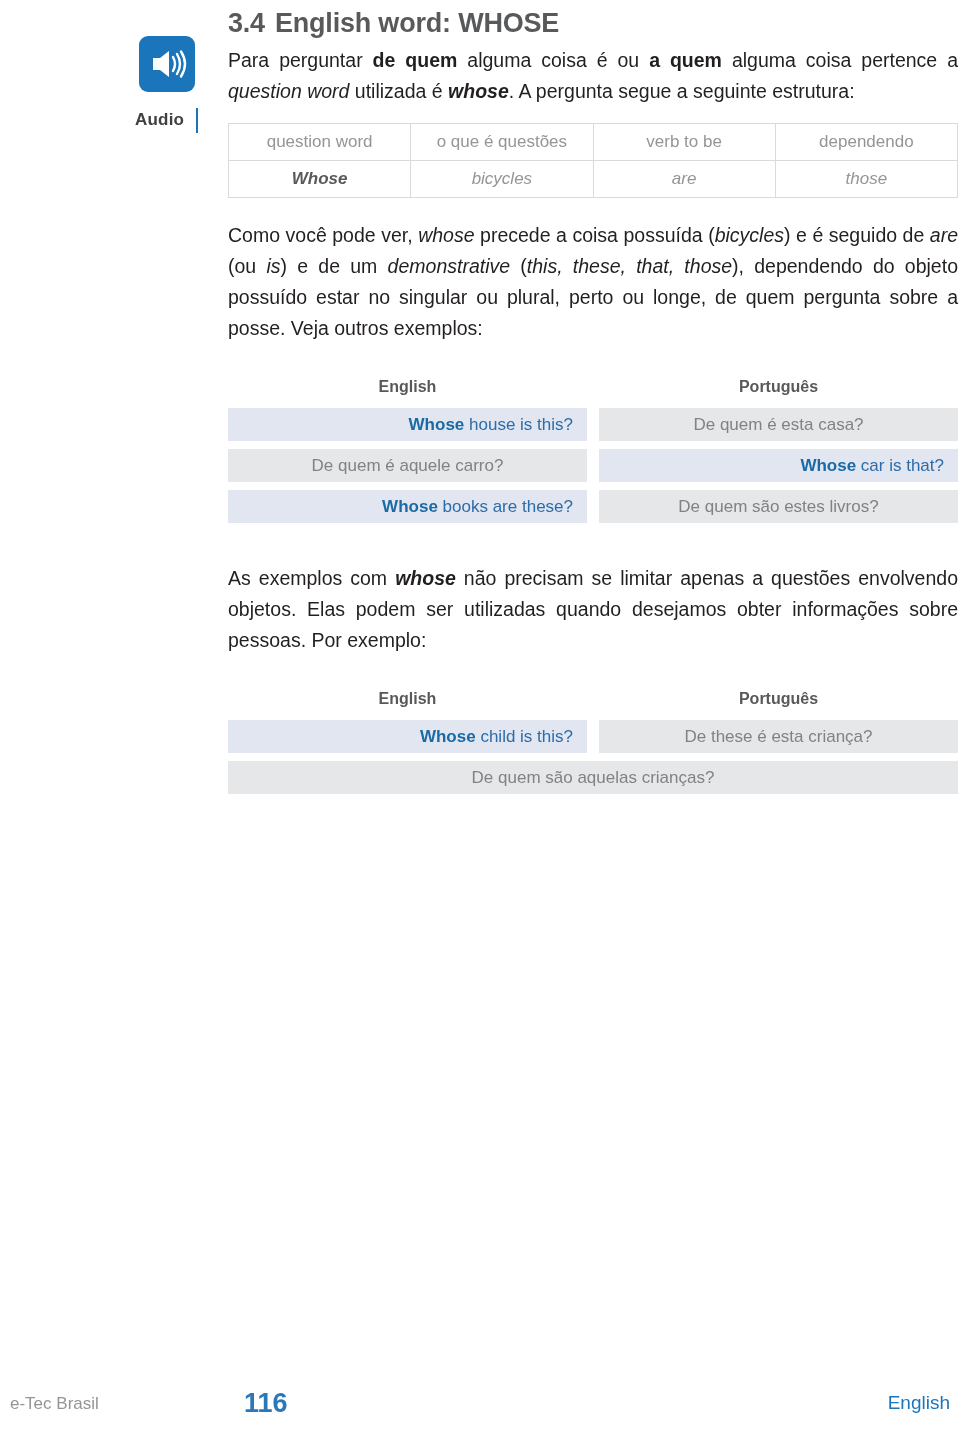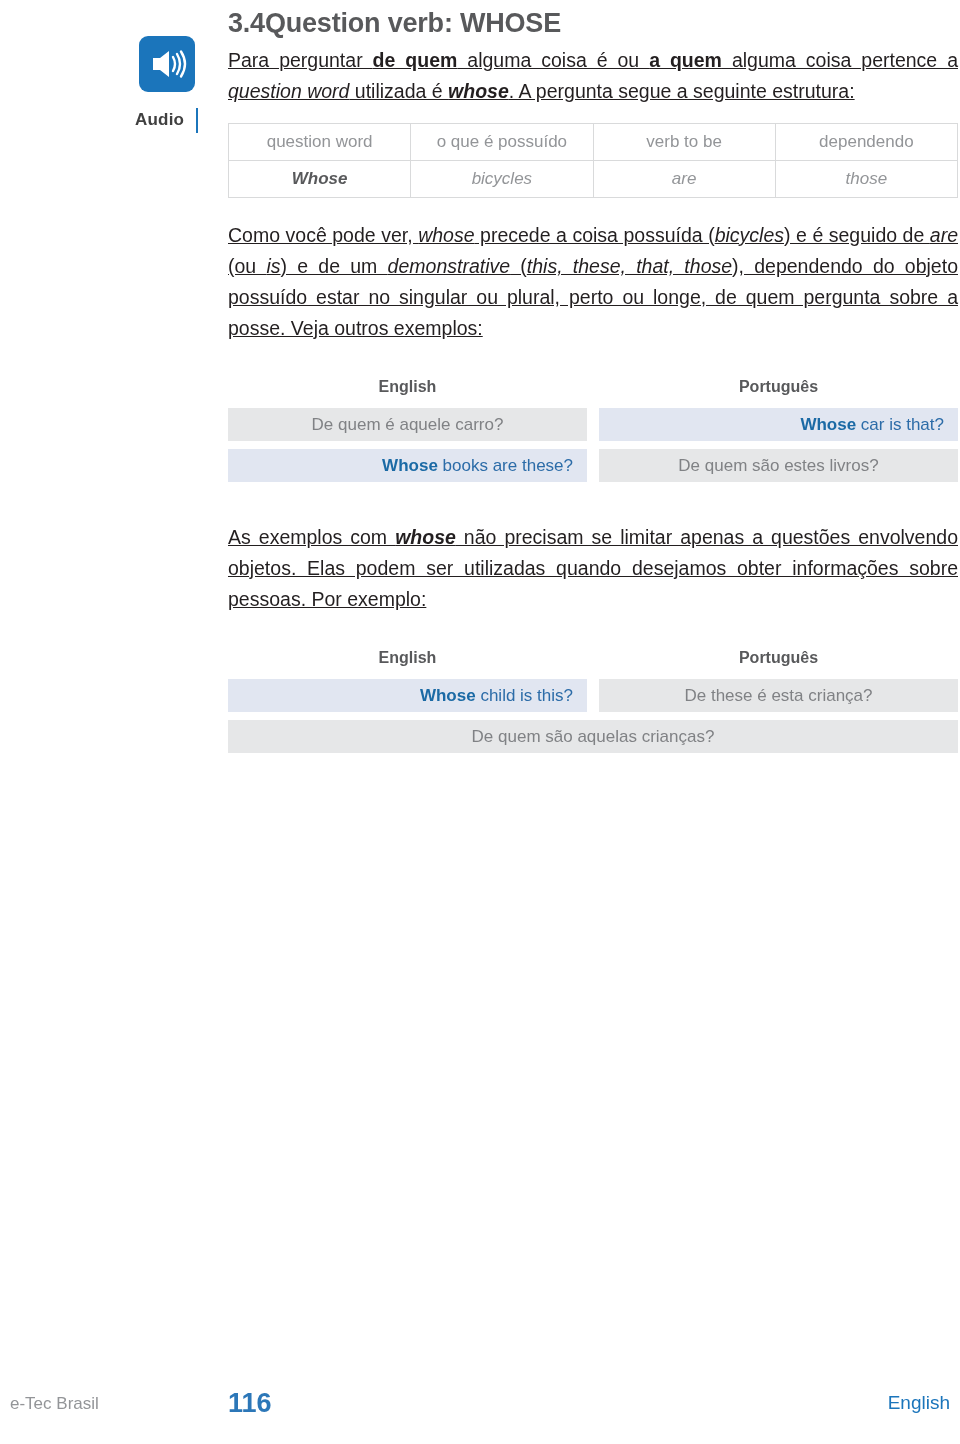--- a/index.html
+++ b/index.html
@@ -61,29 +61,28 @@
   }
 
   h1.section-title {
     margin: 0;
     padding: 8px 0 0 0;
     font-size: 27px;
     font-weight: bold;
     color: #58595b;
     letter-spacing: -0.2px;
   }
-  h1.section-title .num { }
+  h1.section-title .num { margin-right: 10px; }
 
   p.body-text {
     margin: 6px 0 0 0;
     font-size: 19.5px;
     line-height: 31px;
     color: #231f20;
     text-align: justify;
-    text-decoration: underline;
   }
   p.body-text b { font-weight: bold; }
   p.body-text i { font-style: italic; }
   p.body-text .bi { font-weight: bold; font-style: italic; }
 
   
   .struct-table {
     margin-top: 16px;
     width: 730px;
     border-collapse: collapse;
@@ -160,21 +159,21 @@
   }
   .footer .brand {
     position: absolute;
     left: 10px;
     top: 2px;
     font-size: 17px;
     color: #939598;
   }
   .footer .pageno {
     position: absolute;
-    left: 228px;
+    left: 244px;
     top: -4px;
     font-size: 27px;
     font-weight: bold;
     color: #2c77b8;
   }
   .footer .lang {
     position: absolute;
     right: 10px;
     top: 0px;
     font-size: 19px;
@@ -193,32 +192,32 @@
       <path d="M42 15.5 Q50 28 42 40.5" stroke="#ffffff" stroke-width="2.4" fill="none" stroke-linecap="round"></path>
     </svg>
   </div>
   <div class="audio-label">Audio</div>
   <div class="audio-rule"></div>
 </div>
 
 <div class="main">
 
   <h1 class="section-title">
-    <span class="num">3.4</span><span>Question verb: WHOSE</span>
+    <span class="num">3.4</span><span>English word: WHOSE</span>
   </h1>
 
   <p class="body-text">
     <span>Para perguntar </span><b>de quem</b><span> alguma coisa é ou </span><b>a quem</b><span> alguma coisa pertence a </span><i>question word</i><span> utilizada é </span><span class="bi">whose</span><span>. A pergunta segue a seguinte estrutura:</span>
   </p>
 
   <table class="struct-table">
     <tbody>
         <tr class="head">
       <td>question word</td>
-      <td>o que é possuído</td>
+      <td>o que é questões</td>
       <td>verb to be</td>
       <td>dependendo</td>
     </tr>
     <tr class="vals">
       <td class="qw">Whose</td>
       <td>bicycles</td>
       <td>are</td>
       <td>those</td>
     </tr>
   </tbody>
@@ -228,20 +227,24 @@
     <span>Como você pode ver, </span><i>whose</i><span> precede a coisa possuída (</span><i>bicycles</i><span>) e é seguido de </span><i>are</i><span> (ou </span><i>is</i><span>) e de um </span><i>demonstrative</i><span> (</span><i>this, these, that, those</i><span>), dependendo do objeto possuído estar no singular ou plural, perto ou longe, de quem pergunta sobre a posse. Veja outros exemplos:</span>
   </p>
 
   <div class="examples">
     <div class="ex-head">
       <div class="col">English</div>
       <div class="col">Português</div>
     </div>
 
     <div class="ex-row">
+      <div class="ex-cell en"><span class="kw">Whose</span><span> house is this?</span></div>
+      <div class="ex-cell pt">De quem é esta casa?</div>
+    </div>
+    <div class="ex-row">
       <div class="ex-cell pt">De quem é aquele carro?</div>
       <div class="ex-cell en"><span class="kw">Whose</span><span> car is that?</span></div>
     </div>
     <div class="ex-row">
       <div class="ex-cell en"><span class="kw">Whose</span><span> books are these?</span></div>
       <div class="ex-cell pt">De quem são estes livros?</div>
     </div>
   </div>
 
   <p class="body-text" style="margin-top:40px;">

